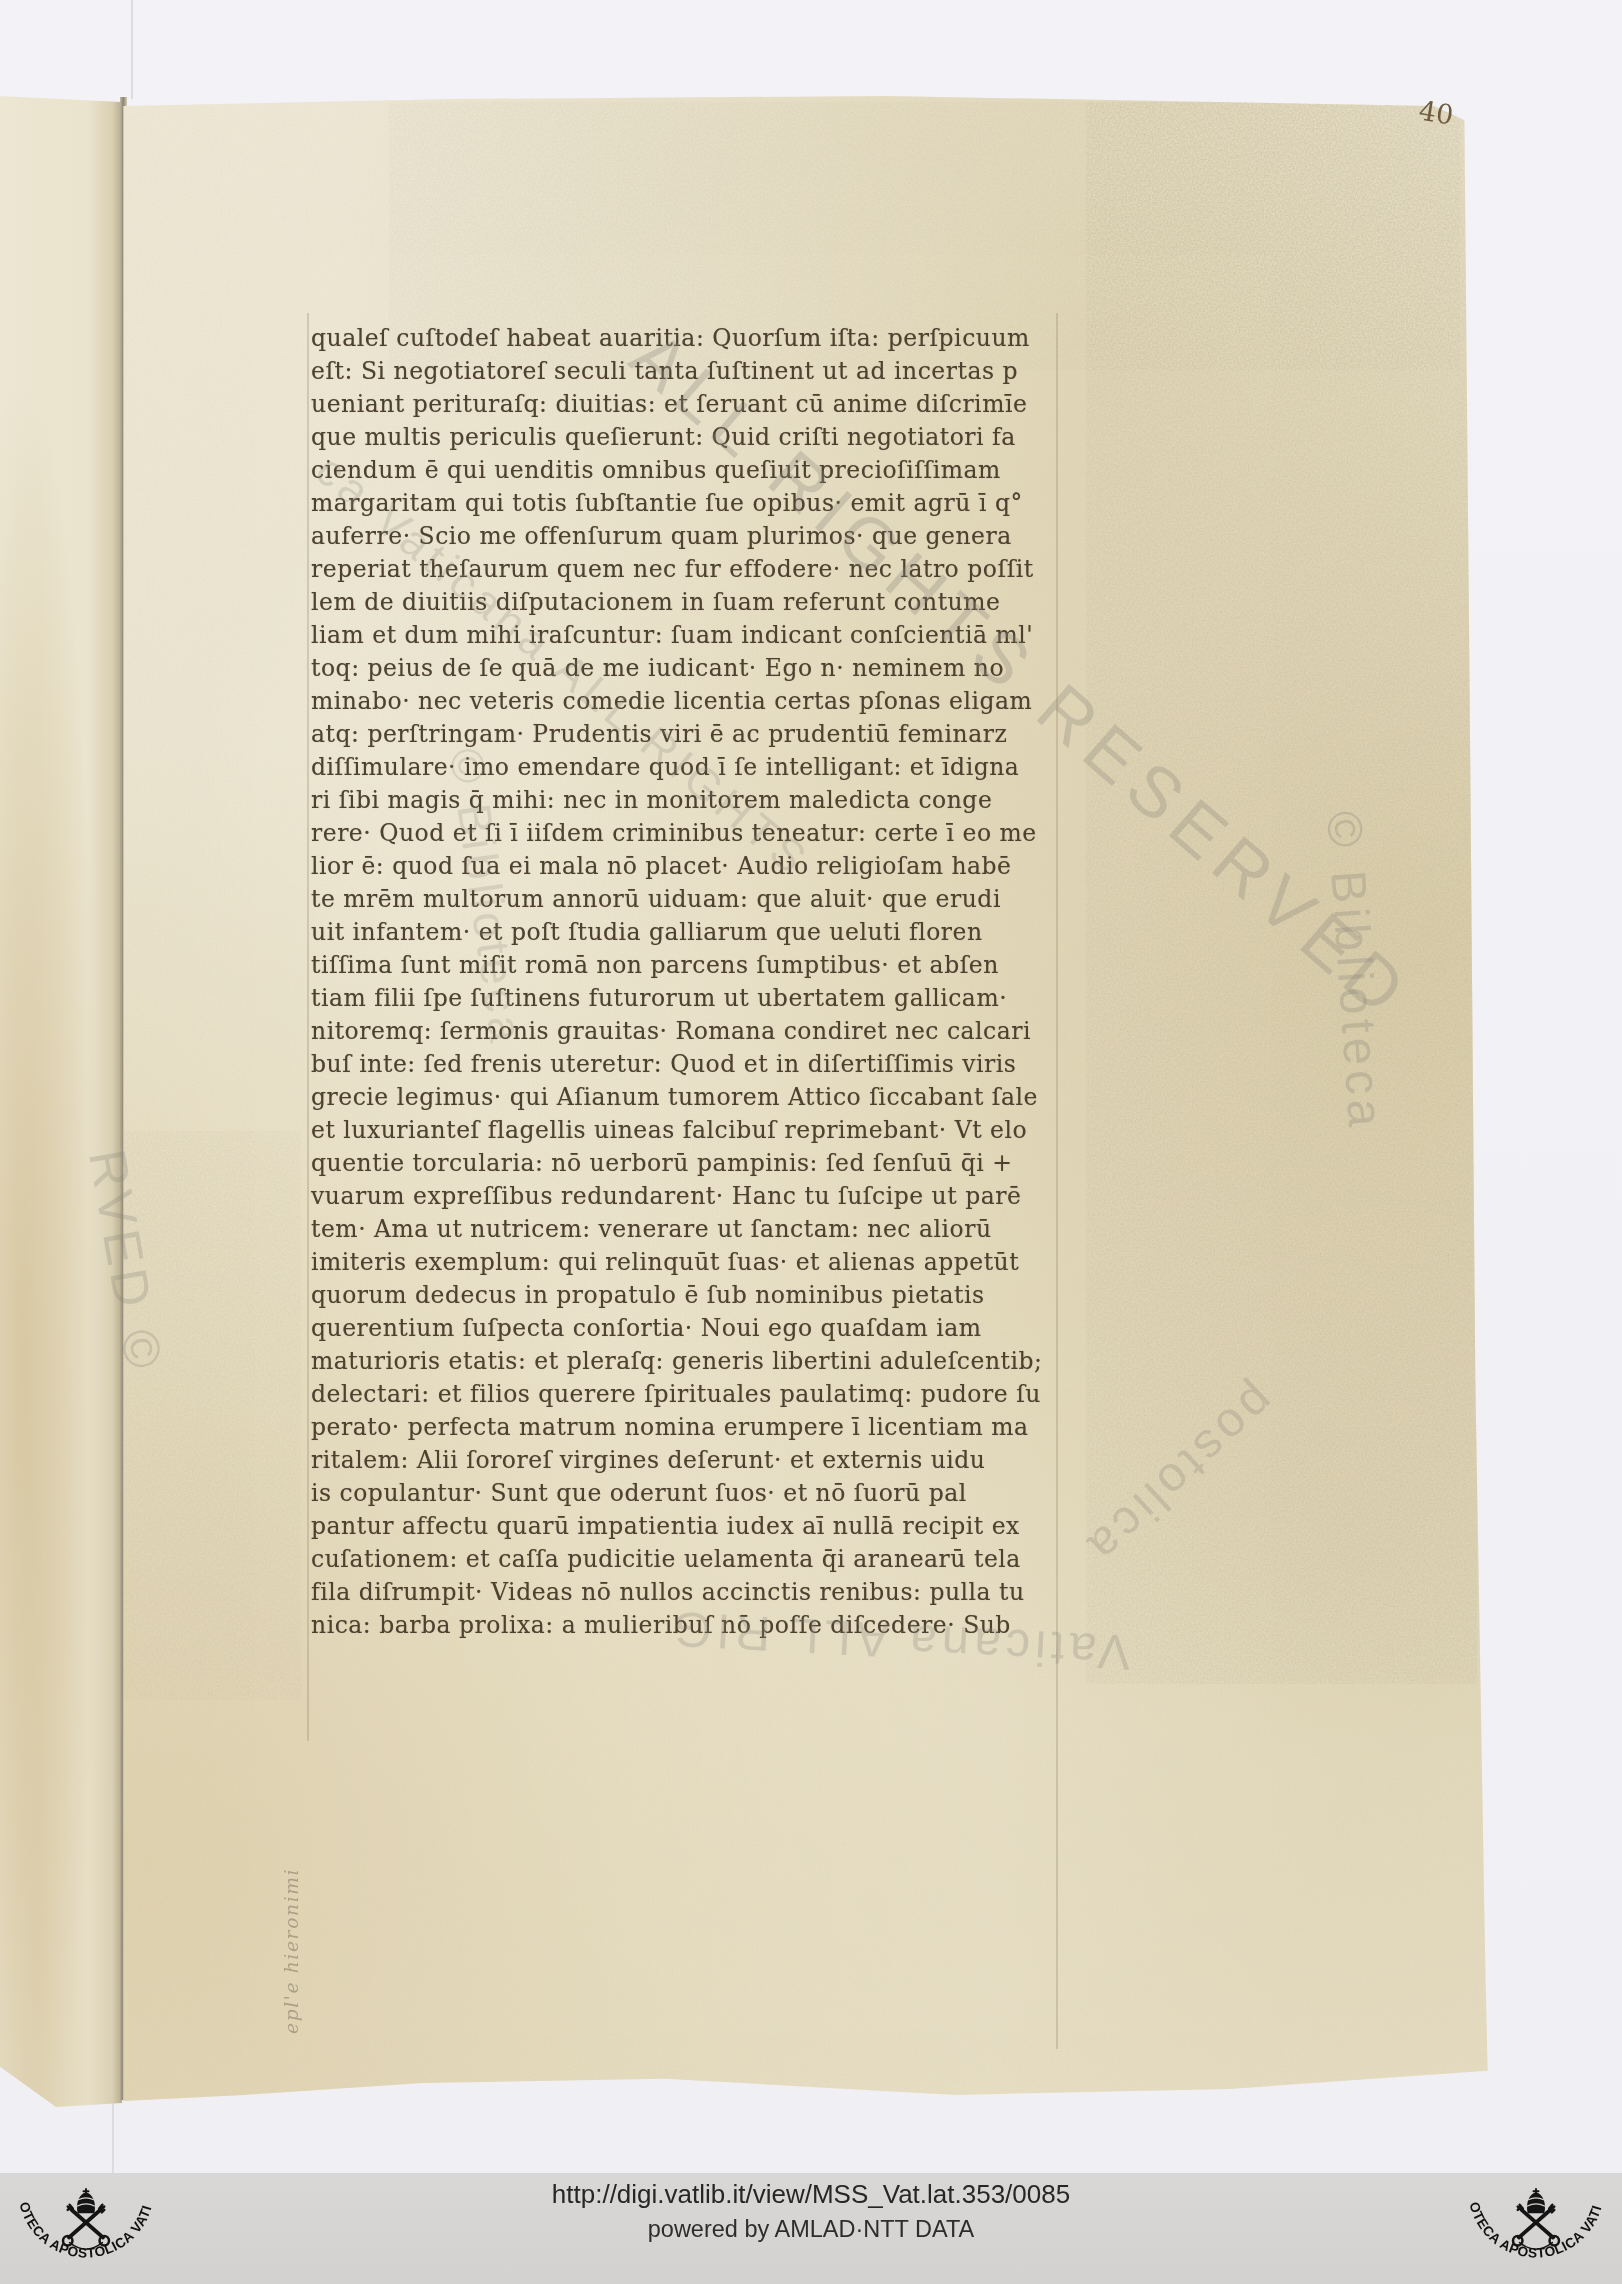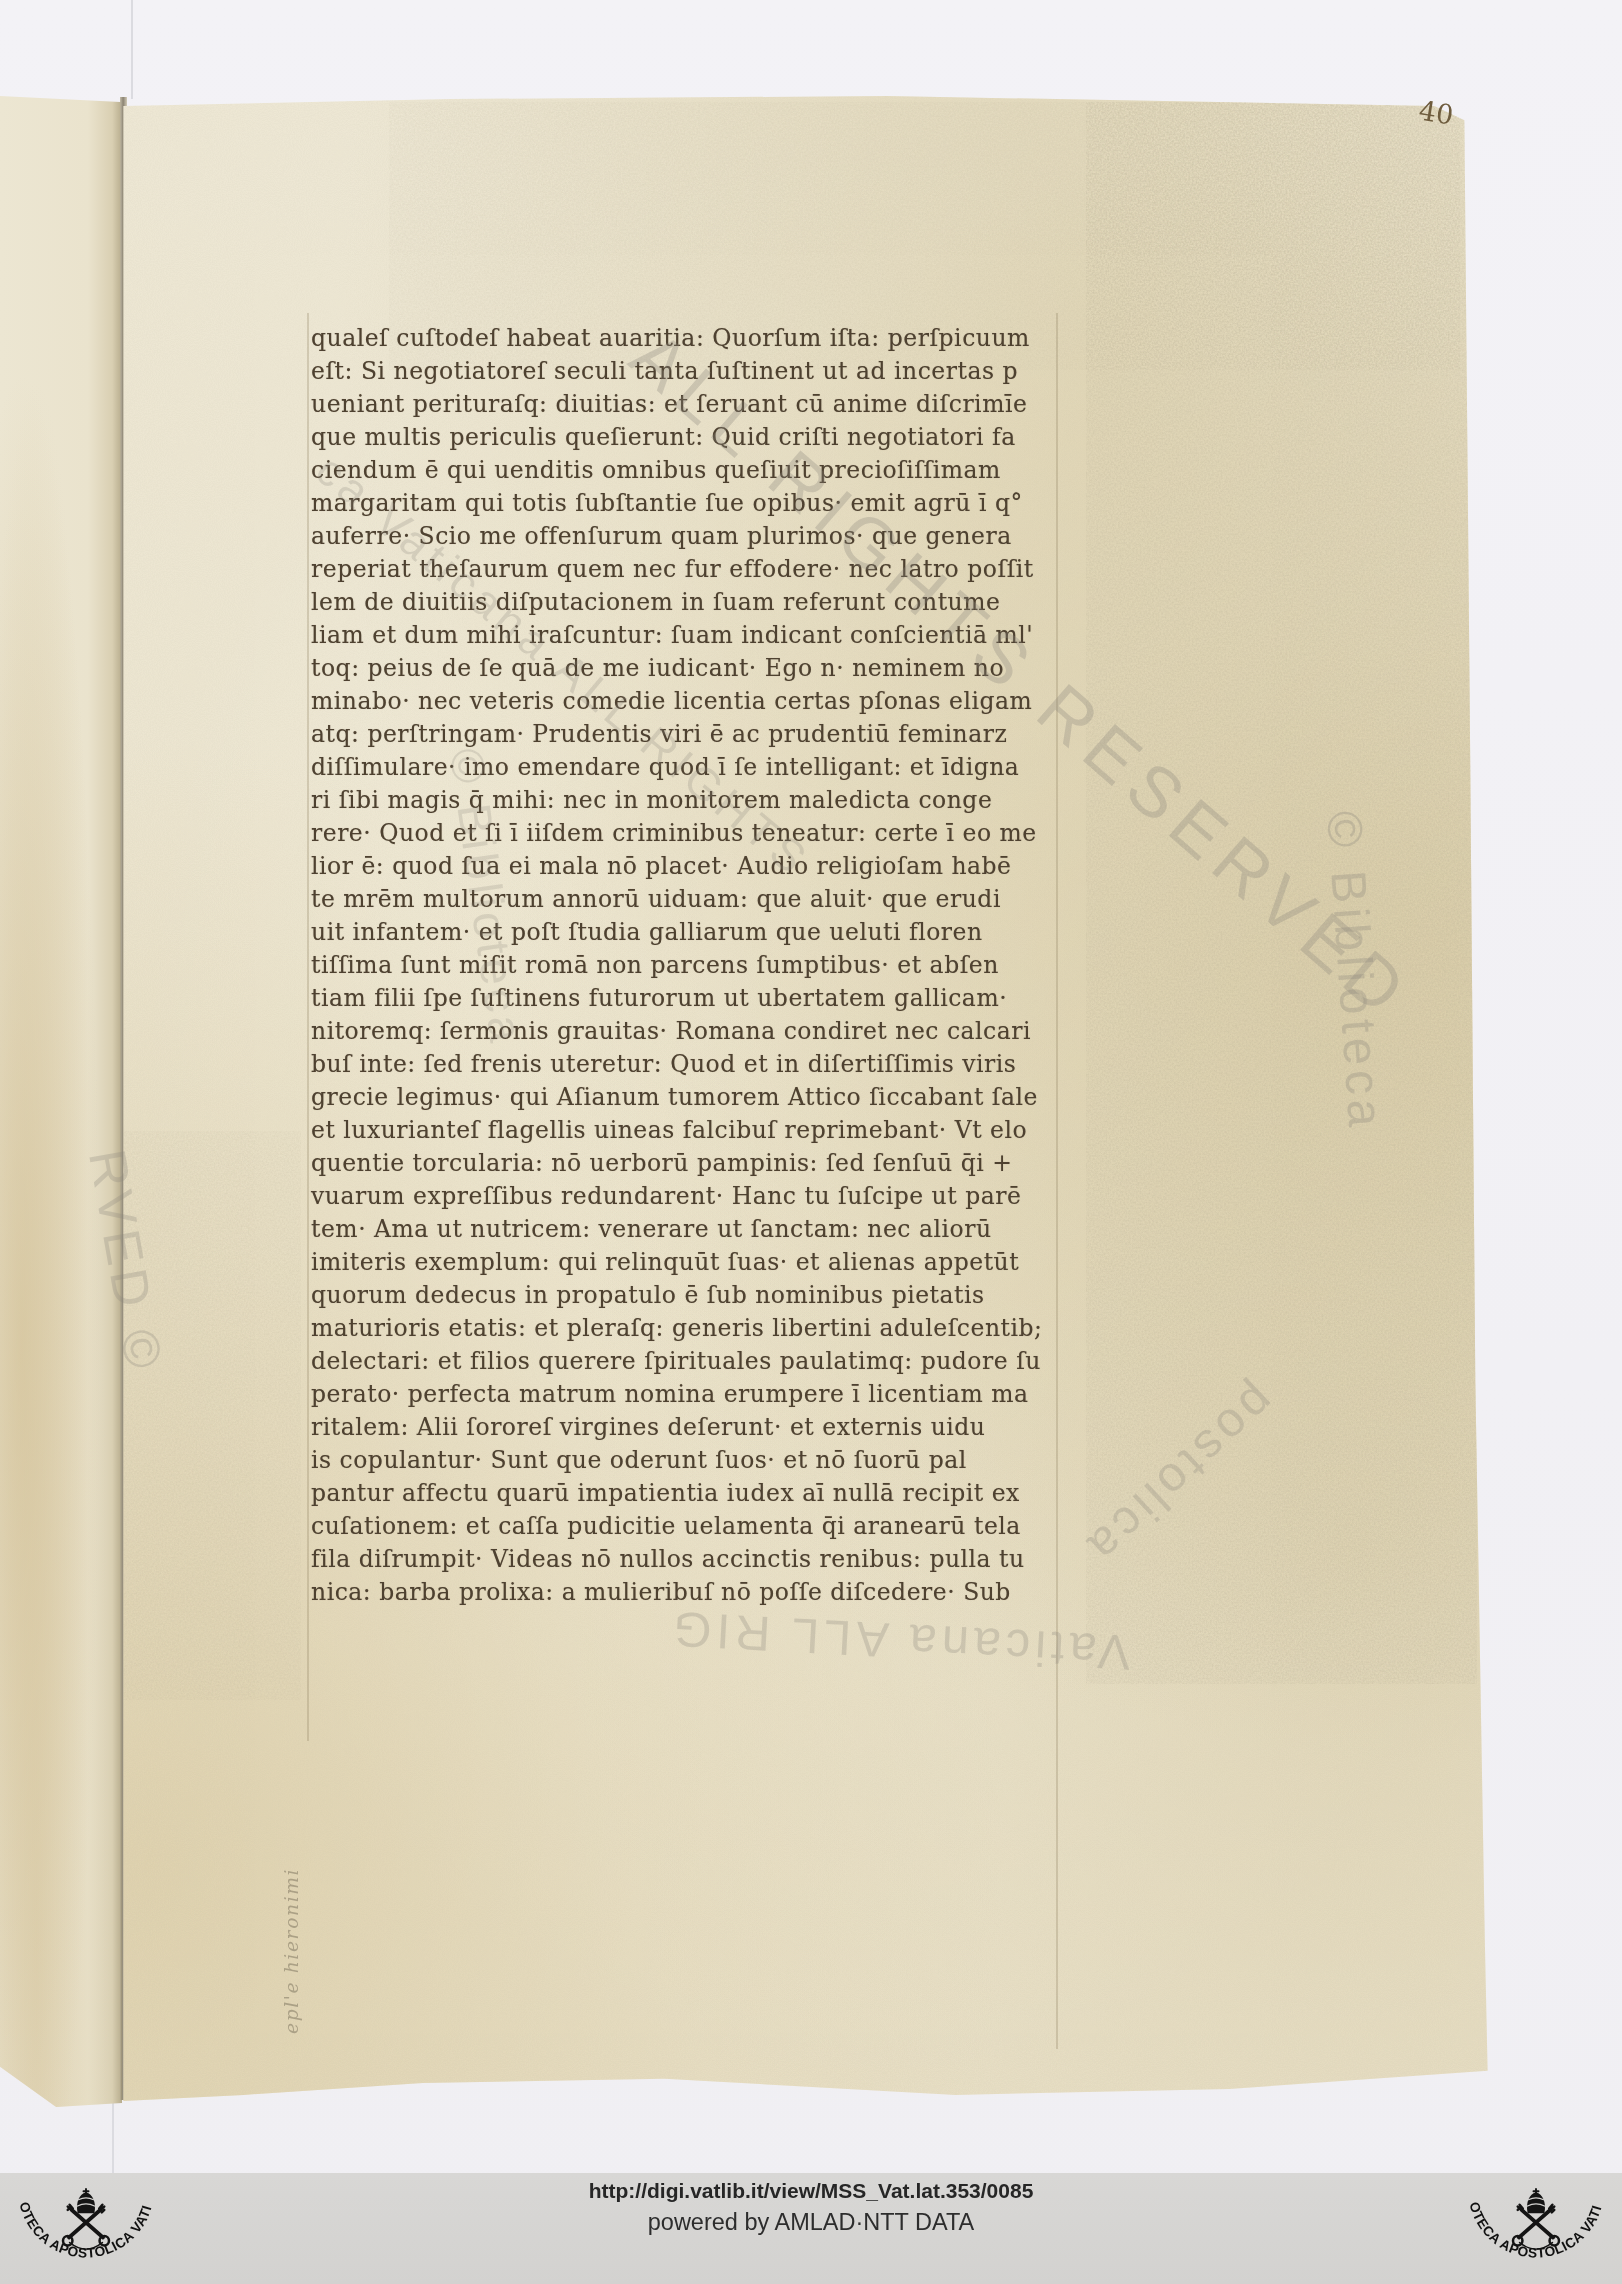--- a/index.html
+++ b/index.html
@@ -43,21 +43,21 @@
      transform:rotate(-90deg);transform-origin:left top;letter-spacing:1.6px;
      font-style:italic;white-space:nowrap;}
   
   .wm{position:absolute;font-family:"Liberation Sans", sans-serif;color:#8b867c;
       white-space:nowrap;transform-origin:left top;pointer-events:none;}
   
   #footer{position:absolute;left:0;top:2173px;width:1622px;height:111px;
      background:linear-gradient(180deg,#d8d7d5,#d3d2d0);}
   #footer-text{position:absolute;left:0;top:2177px;width:1622px;text-align:center;color:#1c1c1c;}
   #footer-copyright{font-size:33px;letter-spacing:0.4px;}
-  #footer-url{font-size:21px;margin-top:1.6px;color:#262626;font-weight:bold;}
+  #footer-url{font-size:26px;margin-top:1.6px;color:#262626;}
   #footer-powered{font-size:23.5px;margin-top:6px;color:#2d2d2d;}
   .logo-svg{position:absolute;top:2177px;}
 </style>
 </head>
 <body>
 <div id="stage">
 
   <div class="seam" style="left:131px;top:0;width:1.6px;height:99px;"></div>
   <div class="seam" style="left:112px;top:2102px;width:1.6px;height:71px;"></div>
 
@@ -111,20 +111,21 @@
       <div class="ms-line">tiam filii ſpe ſuſtinens futurorum ut ubertatem gallicam·</div>
       <div class="ms-line">nitoremq: ſermonis grauitas· Romana condiret nec calcari</div>
       <div class="ms-line">buſ inte: ſed frenis uteretur: Quod et in diſertiſſimis viris</div>
       <div class="ms-line">grecie legimus· qui Aſianum tumorem Attico ſiccabant ſale</div>
       <div class="ms-line">et luxurianteſ flagellis uineas falcibuſ reprimebant· Vt elo</div>
       <div class="ms-line">quentie torcularia: nō uerborū pampinis: ſed ſenſuū q̄i +</div>
       <div class="ms-line">vuarum expreſſibus redundarent· Hanc tu ſuſcipe ut parē</div>
       <div class="ms-line">tem· Ama ut nutricem: venerare ut ſanctam: nec aliorū</div>
       <div class="ms-line">imiteris exemplum: qui relinquūt ſuas· et alienas appetūt</div>
       <div class="ms-line">quorum dedecus in propatulo ē ſub nominibus pietatis</div>
+      <div class="ms-line">querentium ſuſpecta conſortia· Noui ego quaſdam iam</div>
       <div class="ms-line">maturioris etatis: et pleraſq: generis libertini aduleſcentib;</div>
       <div class="ms-line">delectari: et filios querere ſpirituales paulatimq: pudore ſu</div>
       <div class="ms-line">perato· perfecta matrum nomina erumpere ī licentiam ma</div>
       <div class="ms-line">ritalem: Alii ſororeſ virgines deſerunt· et externis uidu</div>
       <div class="ms-line">is copulantur· Sunt que oderunt ſuos· et nō ſuorū pal</div>
       <div class="ms-line">pantur affectu quarū impatientia iudex aī nullā recipit ex</div>
       <div class="ms-line">cuſationem: et caſſa pudicitie uelamenta q̄i aranearū tela</div>
       <div class="ms-line">fila diſrumpit· Videas nō nullos accinctis renibus: pulla tu</div>
       <div class="ms-line">nica: barba prolixa: a mulieribuſ nō poſſe diſcedere· Sub</div>
     </div>

